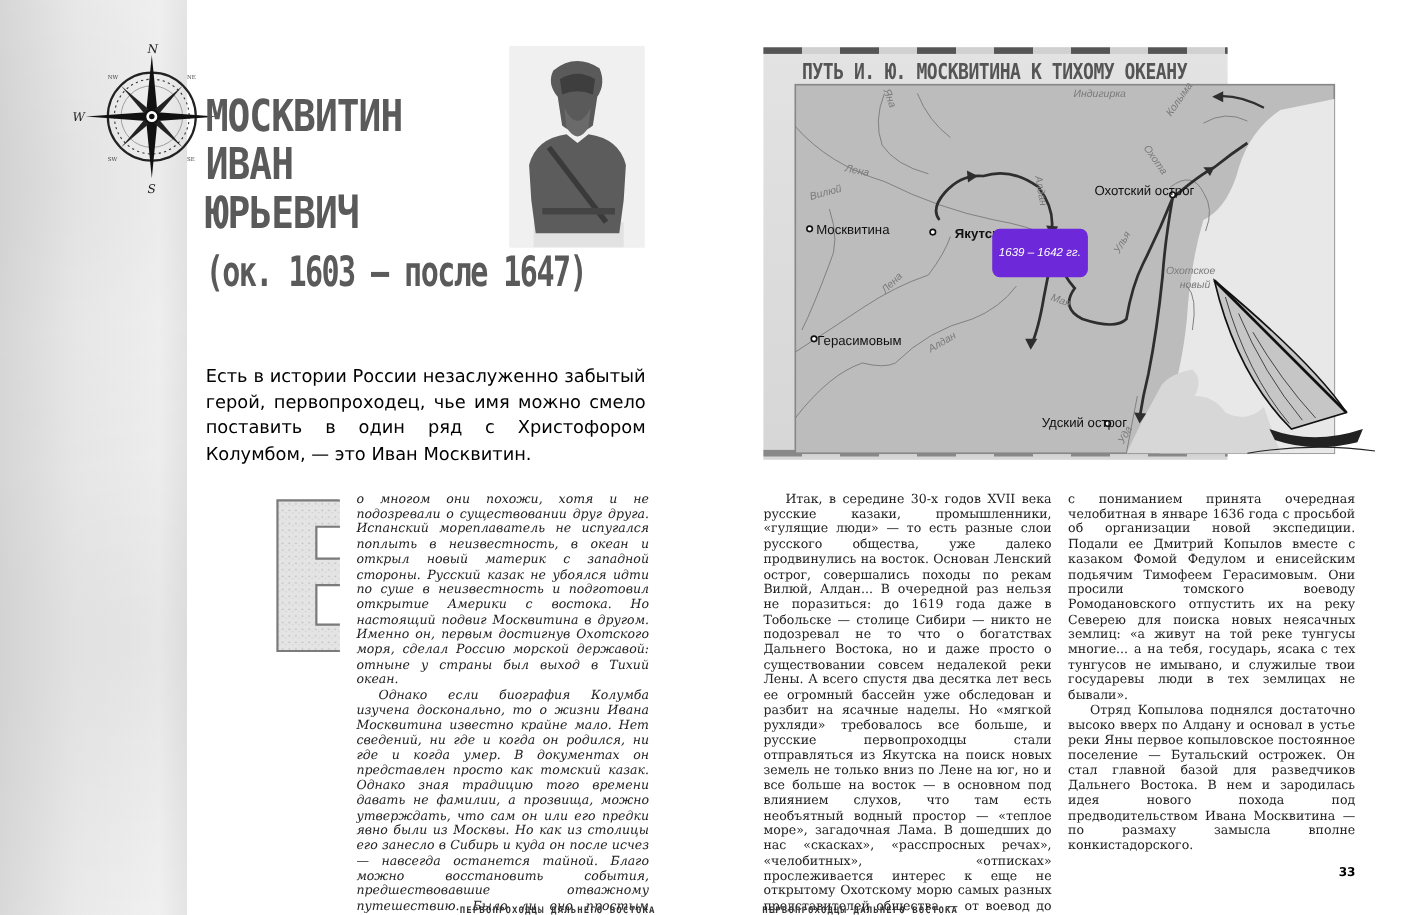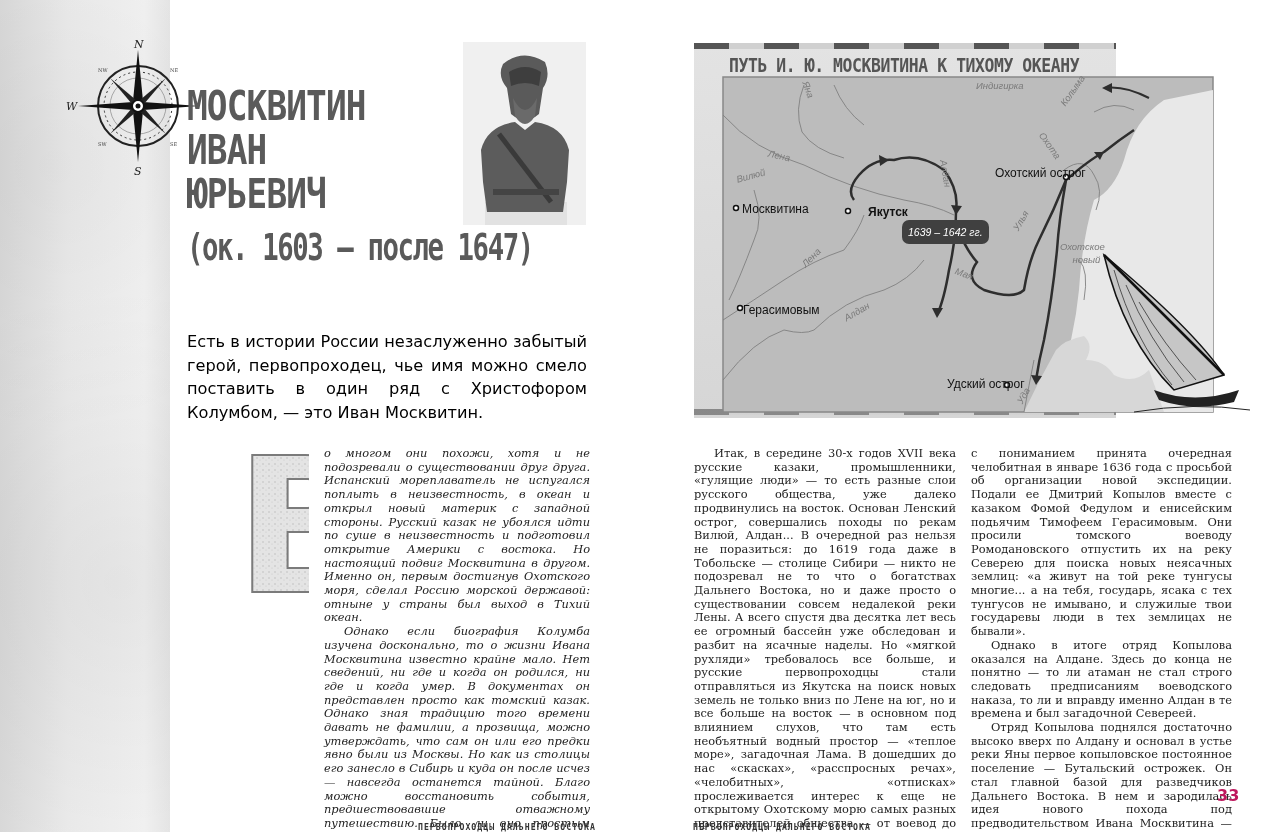--- a/index.html
+++ b/index.html
@@ -19,30 +19,30 @@
   .dropcap{position:absolute;left:237px;top:444px;width:72px;height:152px;}
   .col{position:absolute;font-size:11.4px;line-height:13.7px;color:#222;text-align:justify;font-family:"DejaVu Serif",serif;}
   .col p{margin:0;text-indent:20px;}
   .col p.noindent{text-indent:0;}
   .col1{left:324px;top:447px;width:266px;font-style:italic;}
   .col2{left:694px;top:447px;width:262px;}
   .col3{left:971px;top:447px;width:261px;}
   .footer{position:absolute;top:790px;font-family:"DejaVu Sans Mono",monospace;font-weight:bold;font-size:8.2px;letter-spacing:1px;color:#333;margin-top:32px;}
   .footer.left{left:418px;}
   .footer.right{left:693px;}
-  .pagenum{position:absolute;left:1217px;top:786px;font-family:"DejaVu Sans",sans-serif;font-weight:bold;font-size:16px;color:#be185d;}
+  .pagenum{position:absolute;left:1217px;top:786px;font-family:"DejaVu Sans",sans-serif;font-weight:bold;font-size:11px;color:#000000;}
   .map-wrap{position:absolute;left:694px;top:43px;width:422px;height:375px;}
   .map-bg{position:absolute;left:0;top:0;width:422px;height:375px;background:linear-gradient(180deg,#e3e3e3,#d6d6d6);}
   .map-stripe{position:absolute;left:0;height:6px;width:422px;
     background:repeating-linear-gradient(90deg,#555 0 35px,#d0d0d0 35px 70px);}
   .map-title{position:absolute;left:35px;top:10px;font-family:"DejaVu Sans Mono",monospace;font-weight:bold;font-size:20px;color:#555;letter-spacing:-0.5px;transform:scaleX(0.82);transform-origin:left top;white-space:nowrap;}
   .map-svg{position:absolute;left:694px;top:40px;}
   .map-label{position:absolute;font-family:"Liberation Sans",sans-serif;font-size:12px;color:#111;white-space:nowrap;}
   .river-label{position:absolute;font-family:"Liberation Sans",sans-serif;font-style:italic;font-size:9.5px;color:#7a7a7a;white-space:nowrap;}
-  .period-badge{position:absolute;left:902px;top:220px;background:#404040;color:#fff;font-family:"Liberation Sans",sans-serif;font-style:italic;font-size:10.5px;padding:6px 6px;border-radius:7px;white-space:nowrap;}
+  .period-badge{position:absolute;left:902px;top:208px;background:#6d28d9;color:#fff;font-family:"Liberation Sans",sans-serif;font-style:italic;font-size:10.5px;padding:16px 6px;border-radius:7px;white-space:nowrap;}
 </style>
 </head>
 <body>
 
 <div class="paper-strip"></div>
 
 <svg class="compass" viewBox="0 0 130 140">
   <g transform="translate(72,68)">
     <circle r="40" fill="none" stroke="#222" stroke-width="2"></circle>
     <circle r="34" fill="none" stroke="#333" stroke-width="1" stroke-dasharray="2 3"></circle>
@@ -189,18 +189,17 @@
 </div>
 
 <div class="period-badge">1639 – 1642 гг.</div>
 
 <div class="col col2">
   <p>Итак, в середине 30-х годов XVII века русские казаки, промышленники, «гулящие люди» — то есть разные слои русского общества, уже далеко продвинулись на восток. Основан Ленский острог, совершались походы по рекам Вилюй, Алдан... В очередной раз нельзя не поразиться: до 1619 года даже в Тобольске — столице Сибири — никто не подозревал не то что о богатствах Дальнего Востока, но и даже просто о существовании совсем недалекой реки Лены. А всего спустя два десятка лет весь ее огромный бассейн уже обследован и разбит на ясачные наделы. Но «мягкой рухляди» требовалось все больше, и русские первопроходцы стали отправляться из Якутска на поиск новых земель не только вниз по Лене на юг, но и все больше на восток — в основном под влиянием слухов, что там есть необъятный водный простор — «теплое море», загадочная Лама. В дошедших до нас «скасках», «расспросных речах», «челобитных», «отписках» прослеживается интерес к еще не открытому Охотскому морю самых разных представителей общества — от воевод до простых охотников. Посему властями была</p>
 </div>
 
 <div class="col col3">
   <p class="noindent">с пониманием принята очередная челобитная в январе 1636 года с просьбой об организации новой экспедиции. Подали ее Дмитрий Копылов вместе с казаком Фомой Федулом и енисейским подьячим Тимофеем Герасимовым. Они просили томского воеводу Ромодановского отпустить их на реку Северею для поиска новых неясачных землиц: «а живут на той реке тунгусы многие... а на тебя, государь, ясака с тех тунгусов не имывано, и служилые твои государевы люди в тех землицах не бывали».</p>
-  <p>Однако в итоге отряд Копылова оказался на Алдане. Здесь до конца не понятно — то ли атаман не стал строго следовать предписаниям воеводского наказа, то ли и вправду именно Алдан в те времена и был загадочной Севереей.</p>
   <p>Отряд Копылова поднялся достаточно высоко вверх по Алдану и основал в устье реки Яны первое копыловское постоянное поселение — Бутальский острожек. Он стал главной базой для разведчиков Дальнего Востока. В нем и зародилась идея нового похода под предводительством Ивана Москвитина — по размаху замысла вполне конкистадорского.</p>
 </div>
 
 <div class="footer right">ПЕРВОПРОХОДЦЫ ДАЛЬНЕГО ВОСТОКА</div>
 <div class="pagenum">33</div>
 
 </body></html>

